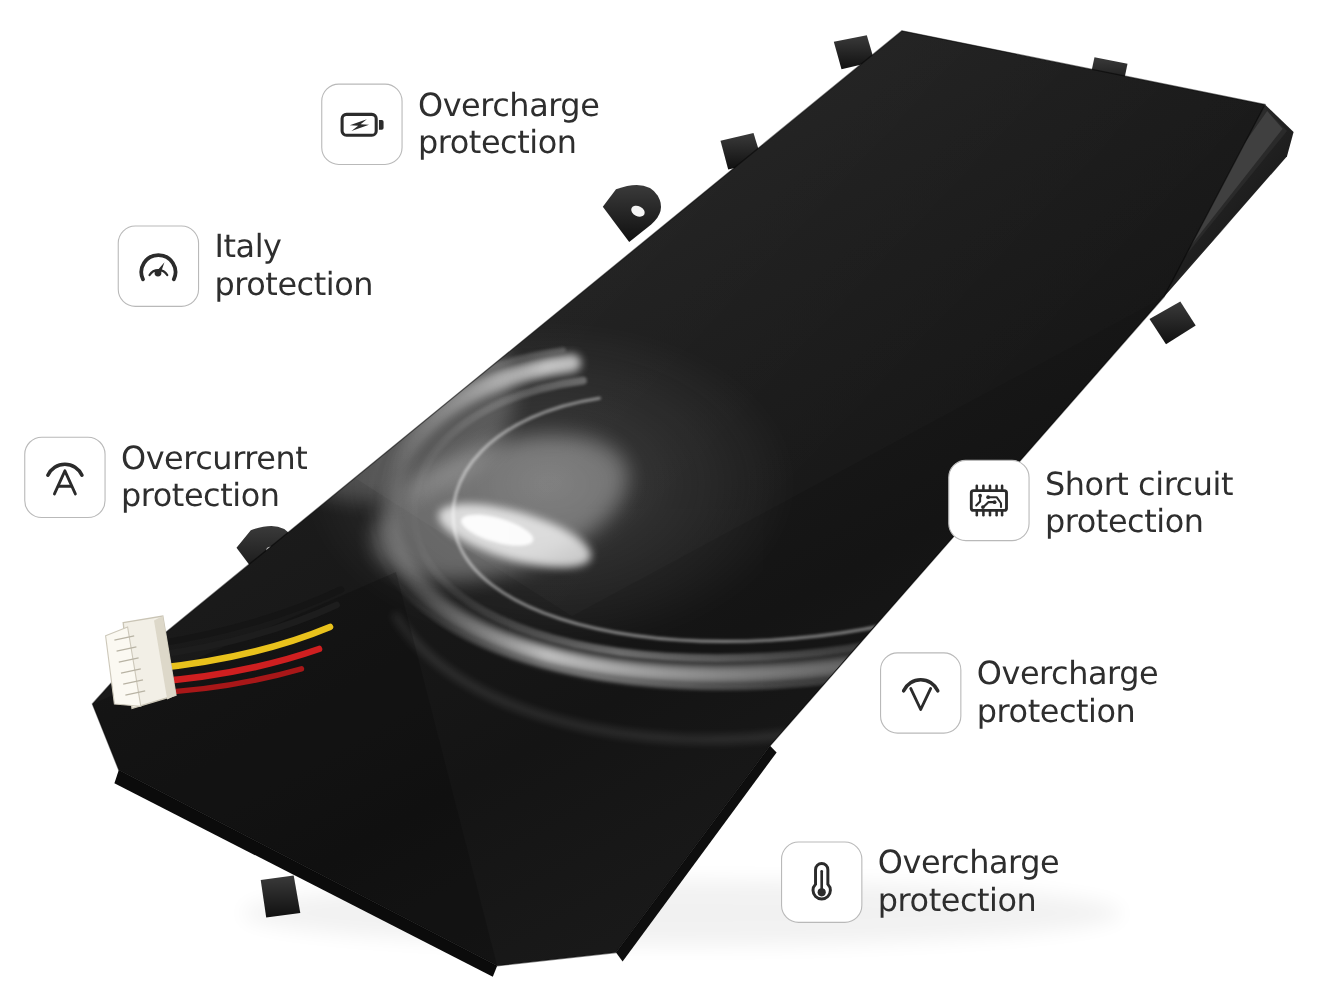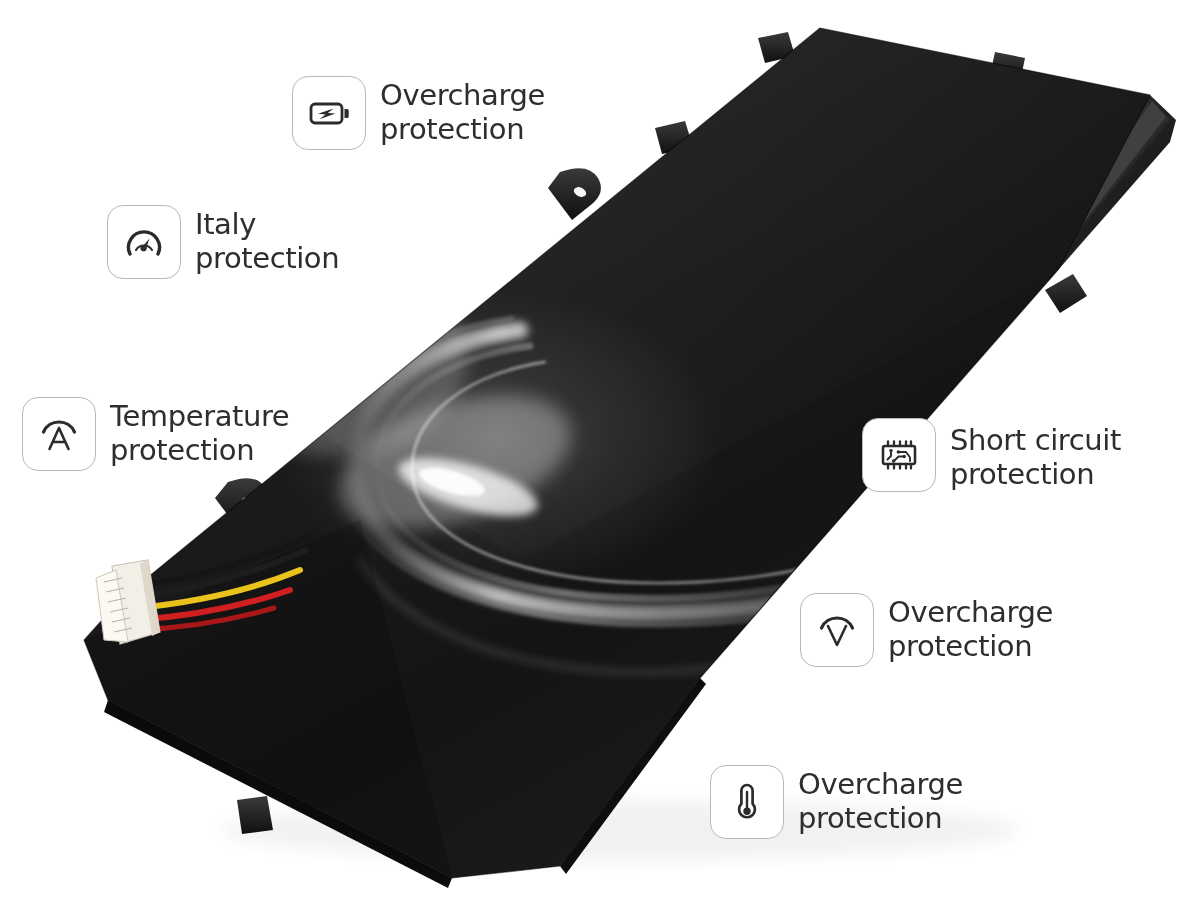--- a/index.html
+++ b/index.html
@@ -325,21 +325,21 @@
   </div>
 
   <div class="feature" id="feat-overcurrent">
     <div class="icon-box">
       <svg width="46" height="46" viewBox="0 0 46 46">
         <path d="M 7.5 21 A 17 17 0 0 1 38.5 21" fill="none" stroke="#2b2b2b" stroke-width="3.2" stroke-linecap="round"></path>
         <path d="M 13.5 38 L 23 17 L 32.5 38" fill="none" stroke="#2b2b2b" stroke-width="2.6" stroke-linecap="round" stroke-linejoin="round"></path>
         <line x1="17.3" y1="31" x2="28.7" y2="31" stroke="#2b2b2b" stroke-width="2.6" stroke-linecap="round"></line>
       </svg>
     </div>
-    <div class="feature-label">Temperature
+    <div class="feature-label">Overcurrent
 protection</div>
   </div>
 
   <div class="feature" id="feat-shortcircuit">
     <div class="icon-box">
       <svg width="48" height="48" viewBox="0 0 48 48">
         <rect x="8" y="15" width="32" height="18" rx="2" fill="none" stroke="#2b2b2b" stroke-width="2.6"></rect>
         <g stroke="#2b2b2b" stroke-width="2.3" stroke-linecap="round">
           <line x1="13" y1="10.5" x2="13" y2="15"></line>
           <line x1="19" y1="10.5" x2="19" y2="15"></line>

